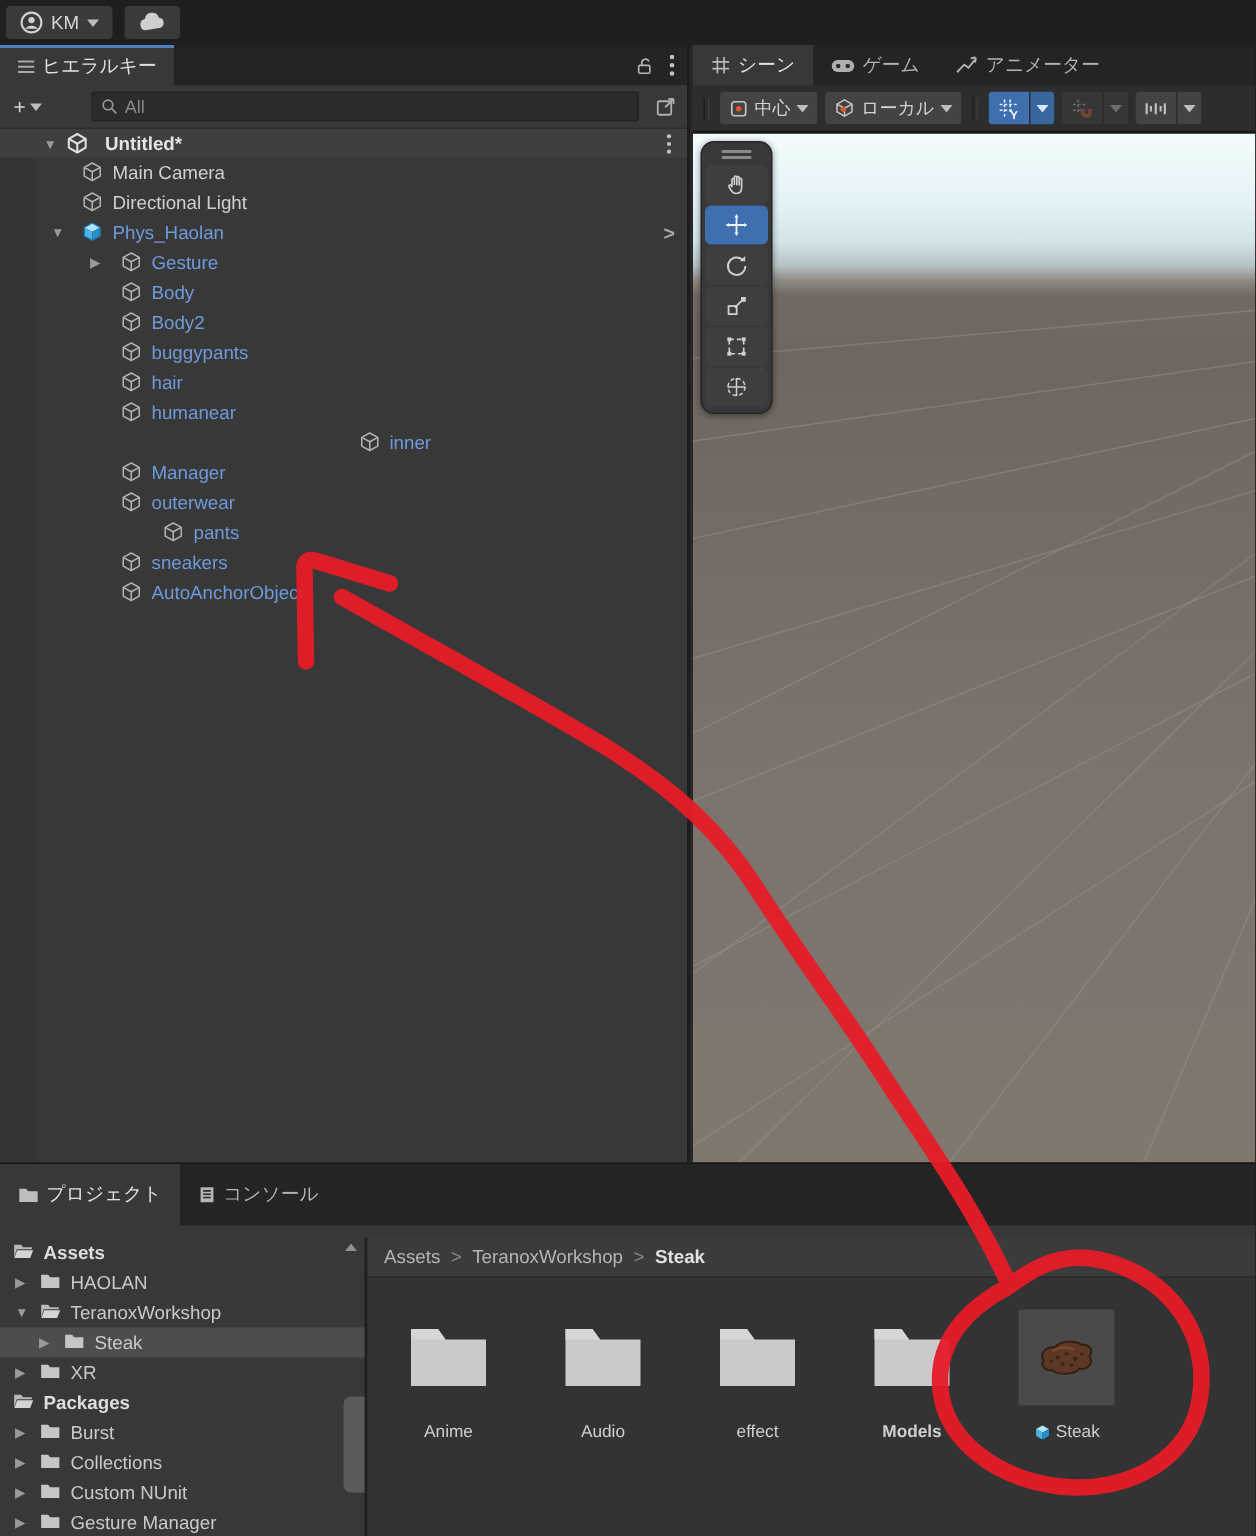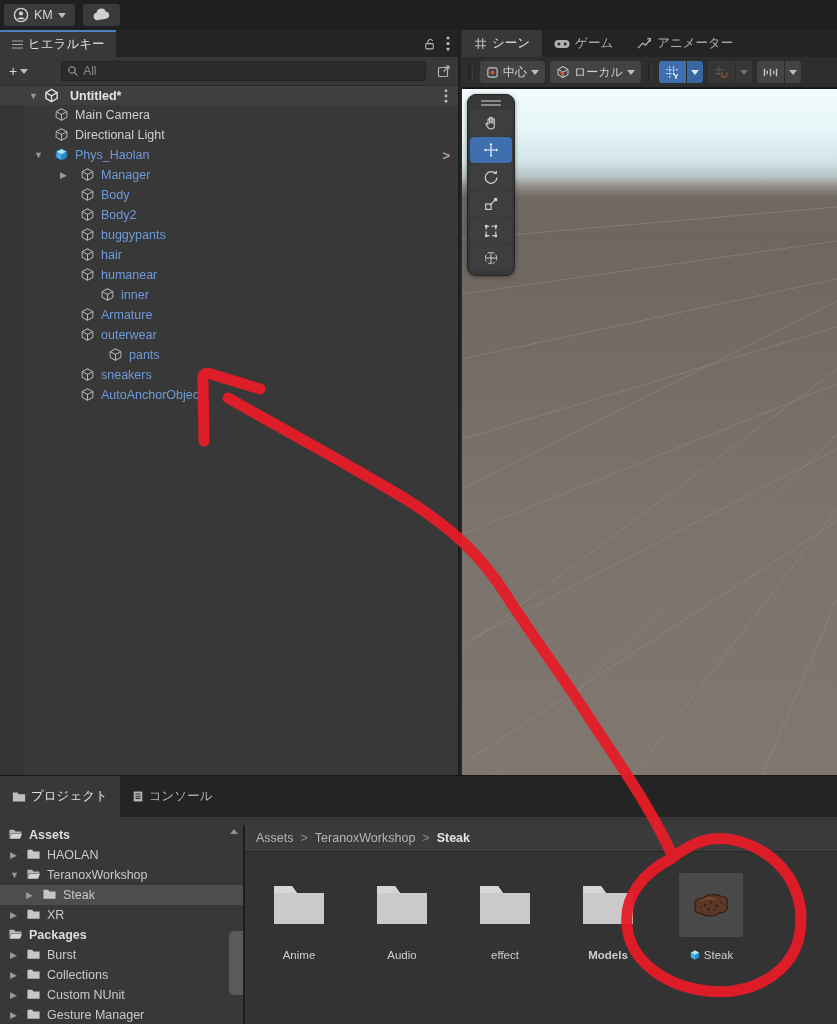--- a/index.html
+++ b/index.html
@@ -215,91 +215,91 @@
             <div class="chev">&gt;</div>
           </div>
           <div class="hrow" style="padding-left: 60px;">
             <div class="tri" style="display: inline-block;">▶</div>
             <div class="cicon">
               <svg width="15" height="15" viewBox="0 0 16 16">
                 <path d="M8 1.8 13.7 4.9v6.2L8 14.2 2.3 11.1V4.9z" fill="none" stroke="#b2b2b2" stroke-width="1.1" stroke-linejoin="round"></path>
                 <path d="M2.3 4.9 8 8l5.7-3.1M8 8v6.2" fill="none" stroke="#b2b2b2" stroke-width="1.1"></path>
               </svg>
             </div>
+            <div class="lbl blue">Gesture</div>
+          </div>
+          <div class="hrow" style="padding-left: 60px;">
+            <div class="tri" style="display: inline-block;"></div>
+            <div class="cicon">
+              <svg width="15" height="15" viewBox="0 0 16 16">
+                <path d="M8 1.8 13.7 4.9v6.2L8 14.2 2.3 11.1V4.9z" fill="none" stroke="#b2b2b2" stroke-width="1.1" stroke-linejoin="round"></path>
+                <path d="M2.3 4.9 8 8l5.7-3.1M8 8v6.2" fill="none" stroke="#b2b2b2" stroke-width="1.1"></path>
+              </svg>
+            </div>
+            <div class="lbl blue">Body</div>
+          </div>
+          <div class="hrow" style="padding-left: 60px;">
+            <div class="tri" style="display: inline-block;"></div>
+            <div class="cicon">
+              <svg width="15" height="15" viewBox="0 0 16 16">
+                <path d="M8 1.8 13.7 4.9v6.2L8 14.2 2.3 11.1V4.9z" fill="none" stroke="#b2b2b2" stroke-width="1.1" stroke-linejoin="round"></path>
+                <path d="M2.3 4.9 8 8l5.7-3.1M8 8v6.2" fill="none" stroke="#b2b2b2" stroke-width="1.1"></path>
+              </svg>
+            </div>
+            <div class="lbl blue">Body2</div>
+          </div>
+          <div class="hrow" style="padding-left: 60px;">
+            <div class="tri" style="display: inline-block;"></div>
+            <div class="cicon">
+              <svg width="15" height="15" viewBox="0 0 16 16">
+                <path d="M8 1.8 13.7 4.9v6.2L8 14.2 2.3 11.1V4.9z" fill="none" stroke="#b2b2b2" stroke-width="1.1" stroke-linejoin="round"></path>
+                <path d="M2.3 4.9 8 8l5.7-3.1M8 8v6.2" fill="none" stroke="#b2b2b2" stroke-width="1.1"></path>
+              </svg>
+            </div>
+            <div class="lbl blue">buggypants</div>
+          </div>
+          <div class="hrow" style="padding-left: 60px;">
+            <div class="tri" style="display: inline-block;"></div>
+            <div class="cicon">
+              <svg width="15" height="15" viewBox="0 0 16 16">
+                <path d="M8 1.8 13.7 4.9v6.2L8 14.2 2.3 11.1V4.9z" fill="none" stroke="#b2b2b2" stroke-width="1.1" stroke-linejoin="round"></path>
+                <path d="M2.3 4.9 8 8l5.7-3.1M8 8v6.2" fill="none" stroke="#b2b2b2" stroke-width="1.1"></path>
+              </svg>
+            </div>
+            <div class="lbl blue">hair</div>
+          </div>
+          <div class="hrow" style="padding-left: 60px;">
+            <div class="tri" style="display: inline-block;"></div>
+            <div class="cicon">
+              <svg width="15" height="15" viewBox="0 0 16 16">
+                <path d="M8 1.8 13.7 4.9v6.2L8 14.2 2.3 11.1V4.9z" fill="none" stroke="#b2b2b2" stroke-width="1.1" stroke-linejoin="round"></path>
+                <path d="M2.3 4.9 8 8l5.7-3.1M8 8v6.2" fill="none" stroke="#b2b2b2" stroke-width="1.1"></path>
+              </svg>
+            </div>
+            <div class="lbl blue">humanear</div>
+          </div>
+          <div class="hrow" style="padding-left: 48px; justify-content: center;">
+            <div class="tri" style="display: inline-block;"></div>
+            <div class="cicon">
+              <svg width="15" height="15" viewBox="0 0 16 16">
+                <path d="M8 1.8 13.7 4.9v6.2L8 14.2 2.3 11.1V4.9z" fill="none" stroke="#b2b2b2" stroke-width="1.1" stroke-linejoin="round"></path>
+                <path d="M2.3 4.9 8 8l5.7-3.1M8 8v6.2" fill="none" stroke="#b2b2b2" stroke-width="1.1"></path>
+              </svg>
+            </div>
+            <div class="lbl blue">inner</div>
+          </div>
+          <div class="hrow" style="padding-left: 60px;">
+            <div class="tri" style="display: inline-block;"></div>
+            <div class="cicon">
+              <svg width="15" height="15" viewBox="0 0 16 16">
+                <path d="M8 1.8 13.7 4.9v6.2L8 14.2 2.3 11.1V4.9z" fill="none" stroke="#b2b2b2" stroke-width="1.1" stroke-linejoin="round"></path>
+                <path d="M2.3 4.9 8 8l5.7-3.1M8 8v6.2" fill="none" stroke="#b2b2b2" stroke-width="1.1"></path>
+              </svg>
+            </div>
             <div class="lbl blue">Manager</div>
-          </div>
-          <div class="hrow" style="padding-left: 60px;">
-            <div class="tri" style="display: inline-block;"></div>
-            <div class="cicon">
-              <svg width="15" height="15" viewBox="0 0 16 16">
-                <path d="M8 1.8 13.7 4.9v6.2L8 14.2 2.3 11.1V4.9z" fill="none" stroke="#b2b2b2" stroke-width="1.1" stroke-linejoin="round"></path>
-                <path d="M2.3 4.9 8 8l5.7-3.1M8 8v6.2" fill="none" stroke="#b2b2b2" stroke-width="1.1"></path>
-              </svg>
-            </div>
-            <div class="lbl blue">Body</div>
-          </div>
-          <div class="hrow" style="padding-left: 60px;">
-            <div class="tri" style="display: inline-block;"></div>
-            <div class="cicon">
-              <svg width="15" height="15" viewBox="0 0 16 16">
-                <path d="M8 1.8 13.7 4.9v6.2L8 14.2 2.3 11.1V4.9z" fill="none" stroke="#b2b2b2" stroke-width="1.1" stroke-linejoin="round"></path>
-                <path d="M2.3 4.9 8 8l5.7-3.1M8 8v6.2" fill="none" stroke="#b2b2b2" stroke-width="1.1"></path>
-              </svg>
-            </div>
-            <div class="lbl blue">Body2</div>
-          </div>
-          <div class="hrow" style="padding-left: 60px;">
-            <div class="tri" style="display: inline-block;"></div>
-            <div class="cicon">
-              <svg width="15" height="15" viewBox="0 0 16 16">
-                <path d="M8 1.8 13.7 4.9v6.2L8 14.2 2.3 11.1V4.9z" fill="none" stroke="#b2b2b2" stroke-width="1.1" stroke-linejoin="round"></path>
-                <path d="M2.3 4.9 8 8l5.7-3.1M8 8v6.2" fill="none" stroke="#b2b2b2" stroke-width="1.1"></path>
-              </svg>
-            </div>
-            <div class="lbl blue">buggypants</div>
-          </div>
-          <div class="hrow" style="padding-left: 60px;">
-            <div class="tri" style="display: inline-block;"></div>
-            <div class="cicon">
-              <svg width="15" height="15" viewBox="0 0 16 16">
-                <path d="M8 1.8 13.7 4.9v6.2L8 14.2 2.3 11.1V4.9z" fill="none" stroke="#b2b2b2" stroke-width="1.1" stroke-linejoin="round"></path>
-                <path d="M2.3 4.9 8 8l5.7-3.1M8 8v6.2" fill="none" stroke="#b2b2b2" stroke-width="1.1"></path>
-              </svg>
-            </div>
-            <div class="lbl blue">hair</div>
-          </div>
-          <div class="hrow" style="padding-left: 60px;">
-            <div class="tri" style="display: inline-block;"></div>
-            <div class="cicon">
-              <svg width="15" height="15" viewBox="0 0 16 16">
-                <path d="M8 1.8 13.7 4.9v6.2L8 14.2 2.3 11.1V4.9z" fill="none" stroke="#b2b2b2" stroke-width="1.1" stroke-linejoin="round"></path>
-                <path d="M2.3 4.9 8 8l5.7-3.1M8 8v6.2" fill="none" stroke="#b2b2b2" stroke-width="1.1"></path>
-              </svg>
-            </div>
-            <div class="lbl blue">humanear</div>
-          </div>
-          <div class="hrow" style="padding-left: 80px;">
-            <div class="tri" style="display: inline-block;"></div>
-            <div class="cicon">
-              <svg width="15" height="15" viewBox="0 0 16 16">
-                <path d="M8 1.8 13.7 4.9v6.2L8 14.2 2.3 11.1V4.9z" fill="none" stroke="#b2b2b2" stroke-width="1.1" stroke-linejoin="round"></path>
-                <path d="M2.3 4.9 8 8l5.7-3.1M8 8v6.2" fill="none" stroke="#b2b2b2" stroke-width="1.1"></path>
-              </svg>
-            </div>
-            <div class="lbl blue">inner</div>
-          </div>
-          <div class="hrow" style="padding-left: 60px;">
-            <div class="tri" style="display: inline-block;"></div>
-            <div class="cicon">
-              <svg width="15" height="15" viewBox="0 0 16 16">
-                <path d="M8 1.8 13.7 4.9v6.2L8 14.2 2.3 11.1V4.9z" fill="none" stroke="#b2b2b2" stroke-width="1.1" stroke-linejoin="round"></path>
-                <path d="M2.3 4.9 8 8l5.7-3.1M8 8v6.2" fill="none" stroke="#b2b2b2" stroke-width="1.1"></path>
-              </svg>
-            </div>
-            <div class="lbl blue">Armature</div>
           </div>
           <div class="hrow" style="padding-left: 60px;">
             <div class="tri" style="display: inline-block;"></div>
             <div class="cicon">
               <svg width="15" height="15" viewBox="0 0 16 16">
                 <path d="M8 1.8 13.7 4.9v6.2L8 14.2 2.3 11.1V4.9z" fill="none" stroke="#b2b2b2" stroke-width="1.1" stroke-linejoin="round"></path>
                 <path d="M2.3 4.9 8 8l5.7-3.1M8 8v6.2" fill="none" stroke="#b2b2b2" stroke-width="1.1"></path>
               </svg>
             </div>
             <div class="lbl blue">outerwear</div>

